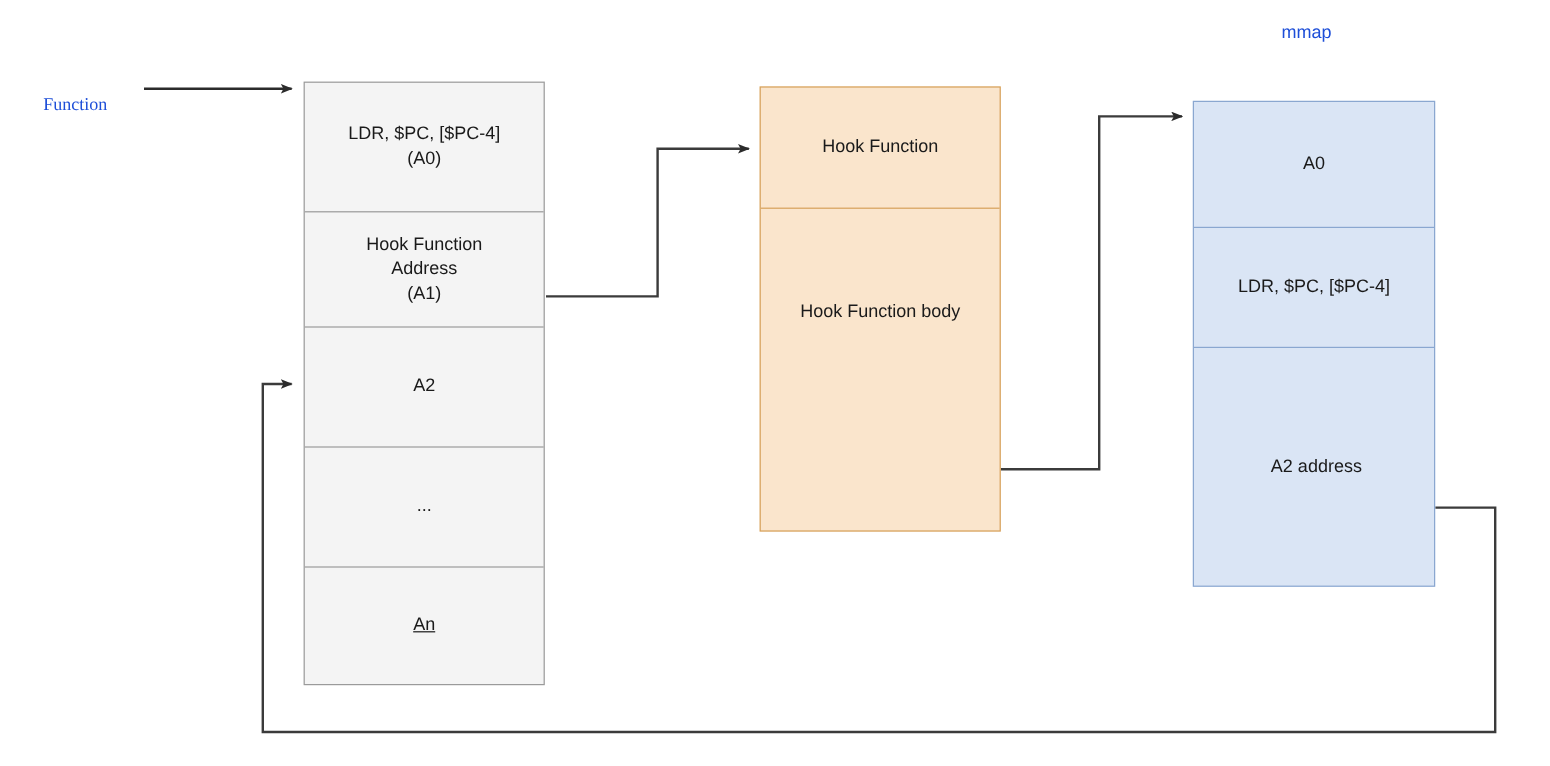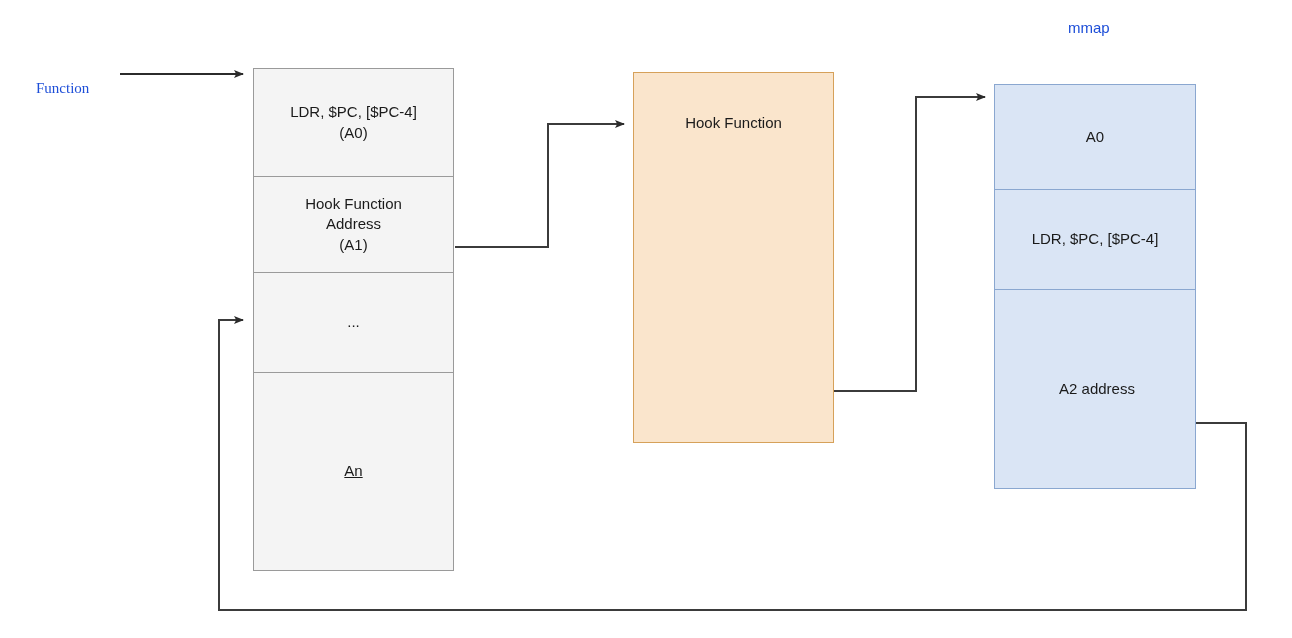--- a/index.html
+++ b/index.html
@@ -106,26 +106,28 @@
   <div class="free-label" style="left:36px; top:80px;font-family:Liberation Serif, serif;">Function</div>
 
   <div class="free-label" style="left:1068px; top:19px;">mmap</div>
 
   <div class="column col-grey" style="left:253px; top:68px; width:201px; height:503px;">
     <div class="cell" style="height:107px;">LDR, $PC, [$PC-4]
 (A0)</div>
     <div class="cell" style="height:96px;">Hook Function
 Address
 (A1)</div>
+    <div class="cell" style="height:100px;">A2</div>
     <div class="cell" style="height:100px;">...</div>
     <div class="cell" style="flex:1 1 auto;text-decoration:underline;">An</div>
   </div>
 
   <div class="column col-orange" style="left:633px; top:72px; width:201px; height:371px;">
     <div class="cell" style="height:100px;">Hook Function</div>
+    <div class="cell" style="height:173px;">Hook Function body</div>
   </div>
 
   <div class="column col-blue" style="left:994px; top:68px; width:202px; height:405px;margin-top:16px;">
     <div class="cell" style="height:104px;">A0</div>
     <div class="cell" style="height:100px;">LDR, $PC, [$PC-4]</div>
     <div class="cell" style="flex:1 1 auto;padding-left:10px;">A2 address</div>
   </div>
 
 </div>
 

